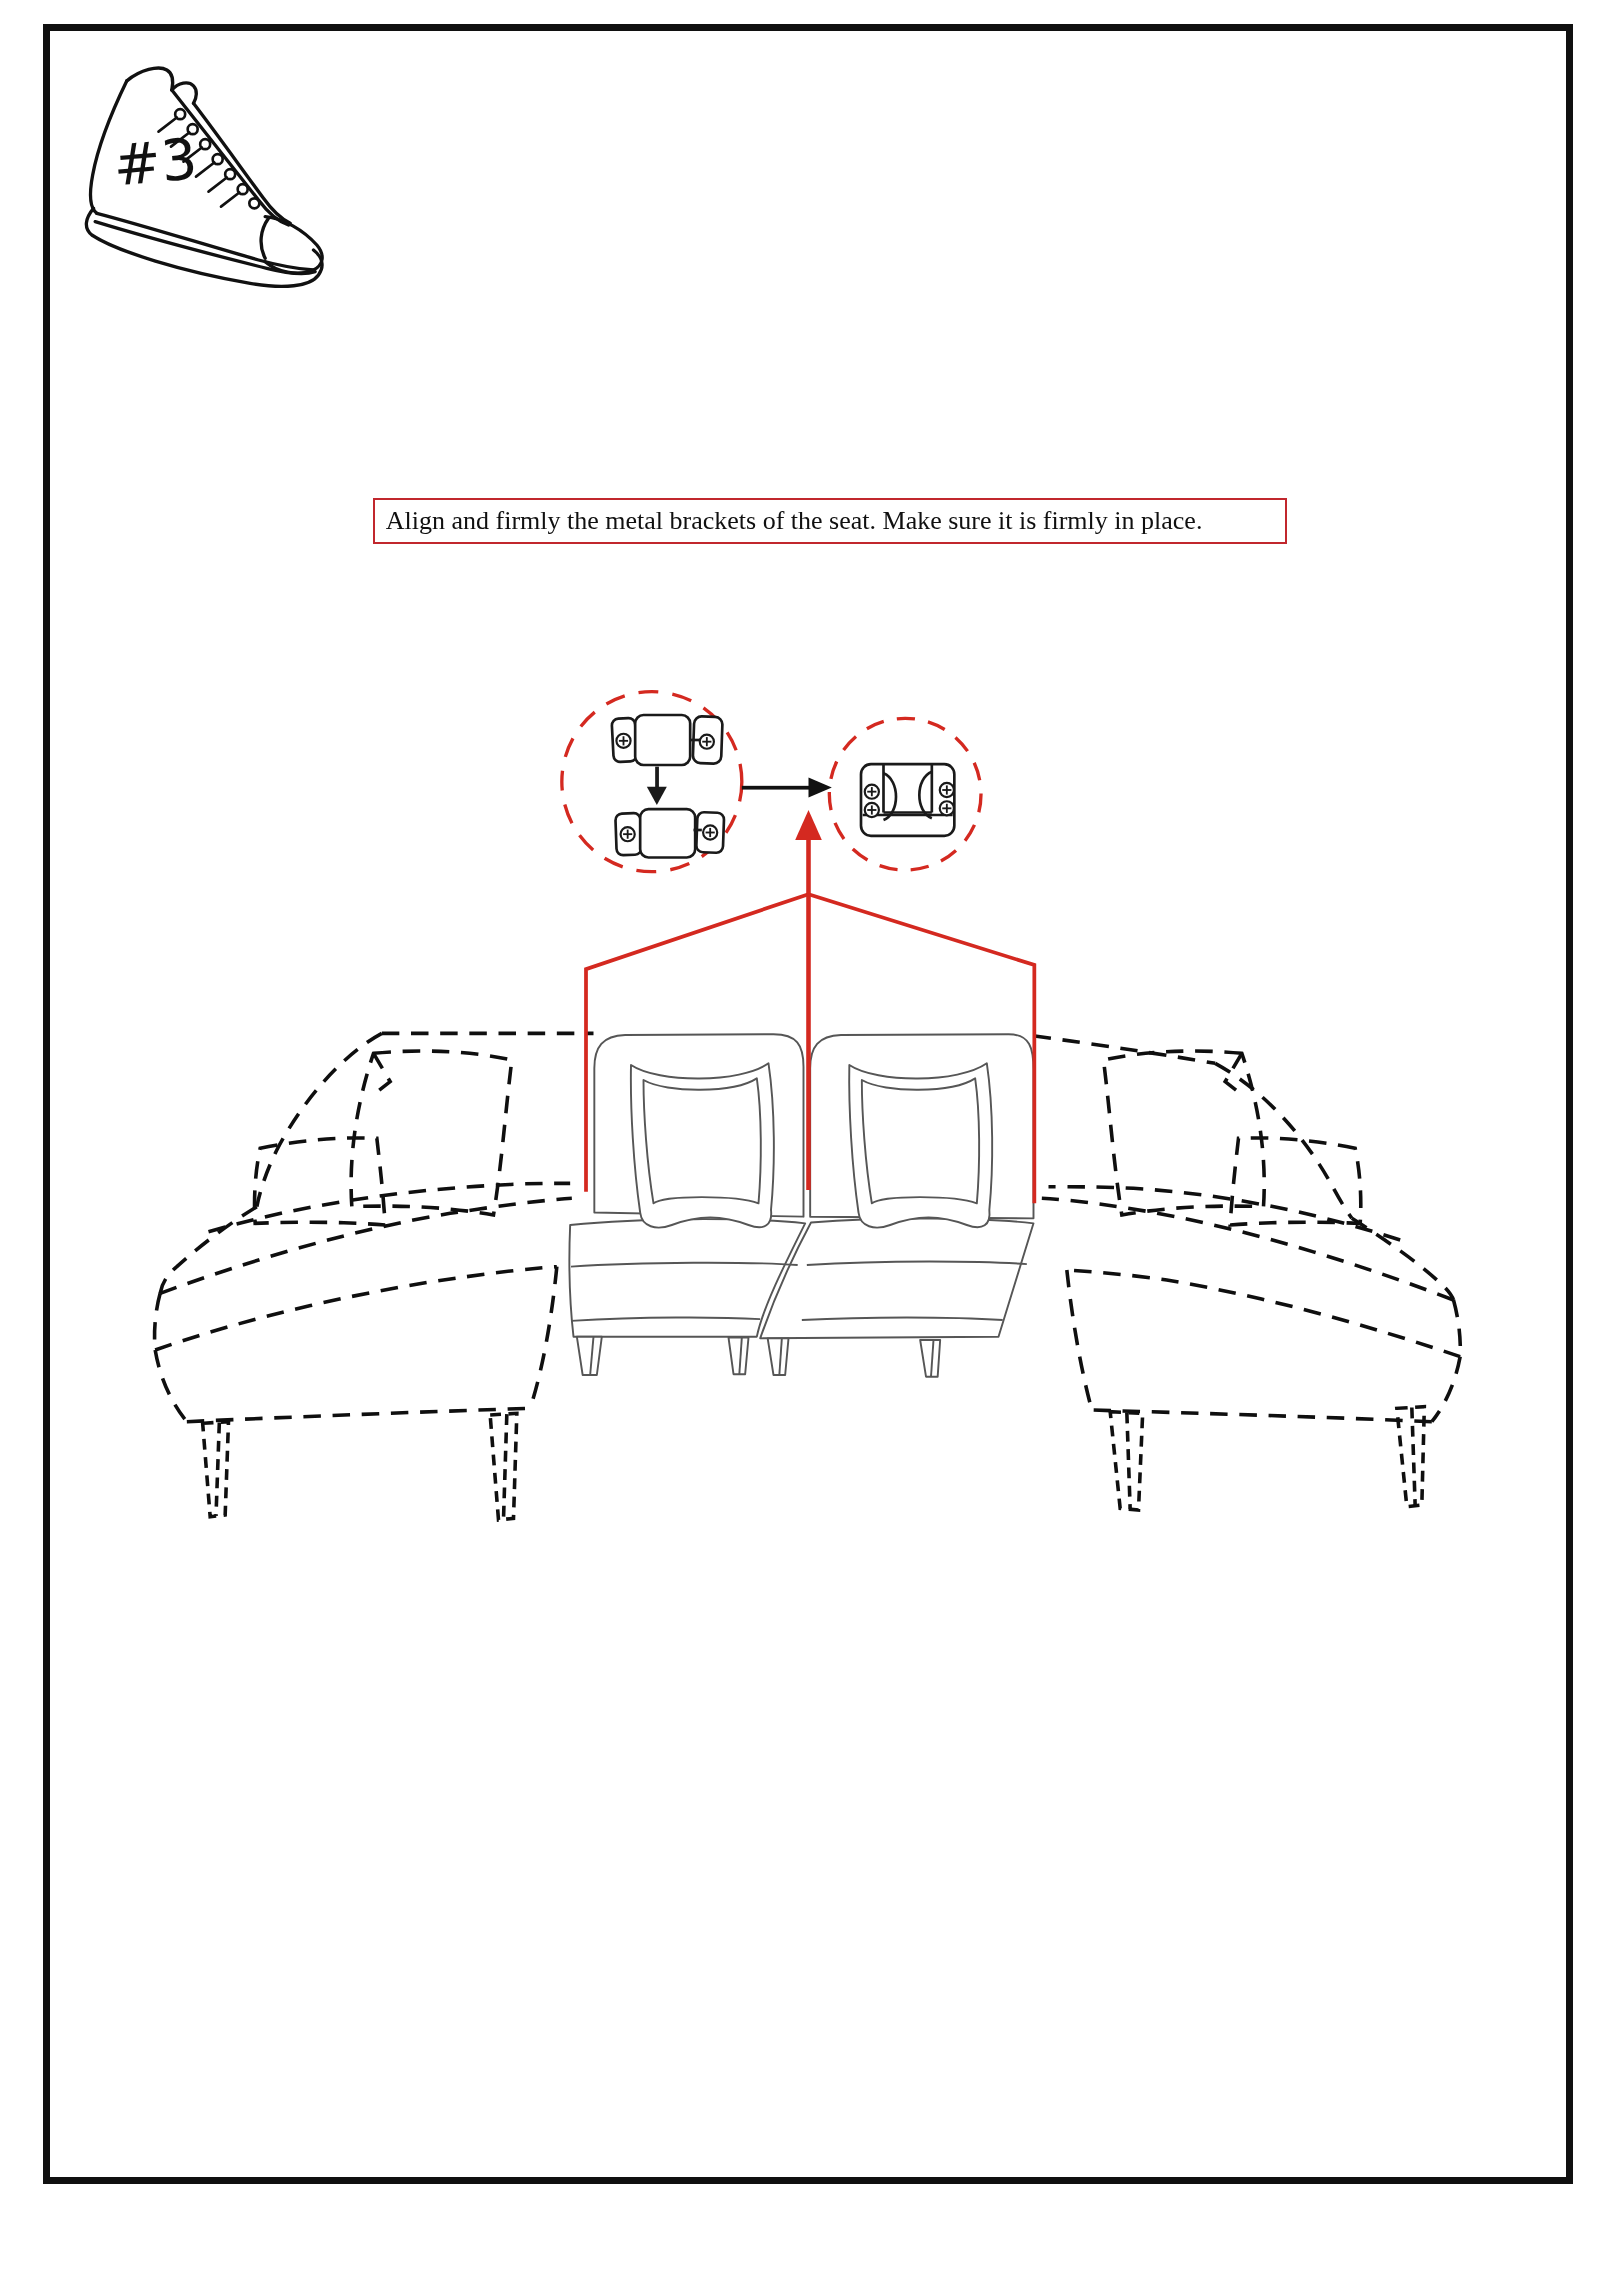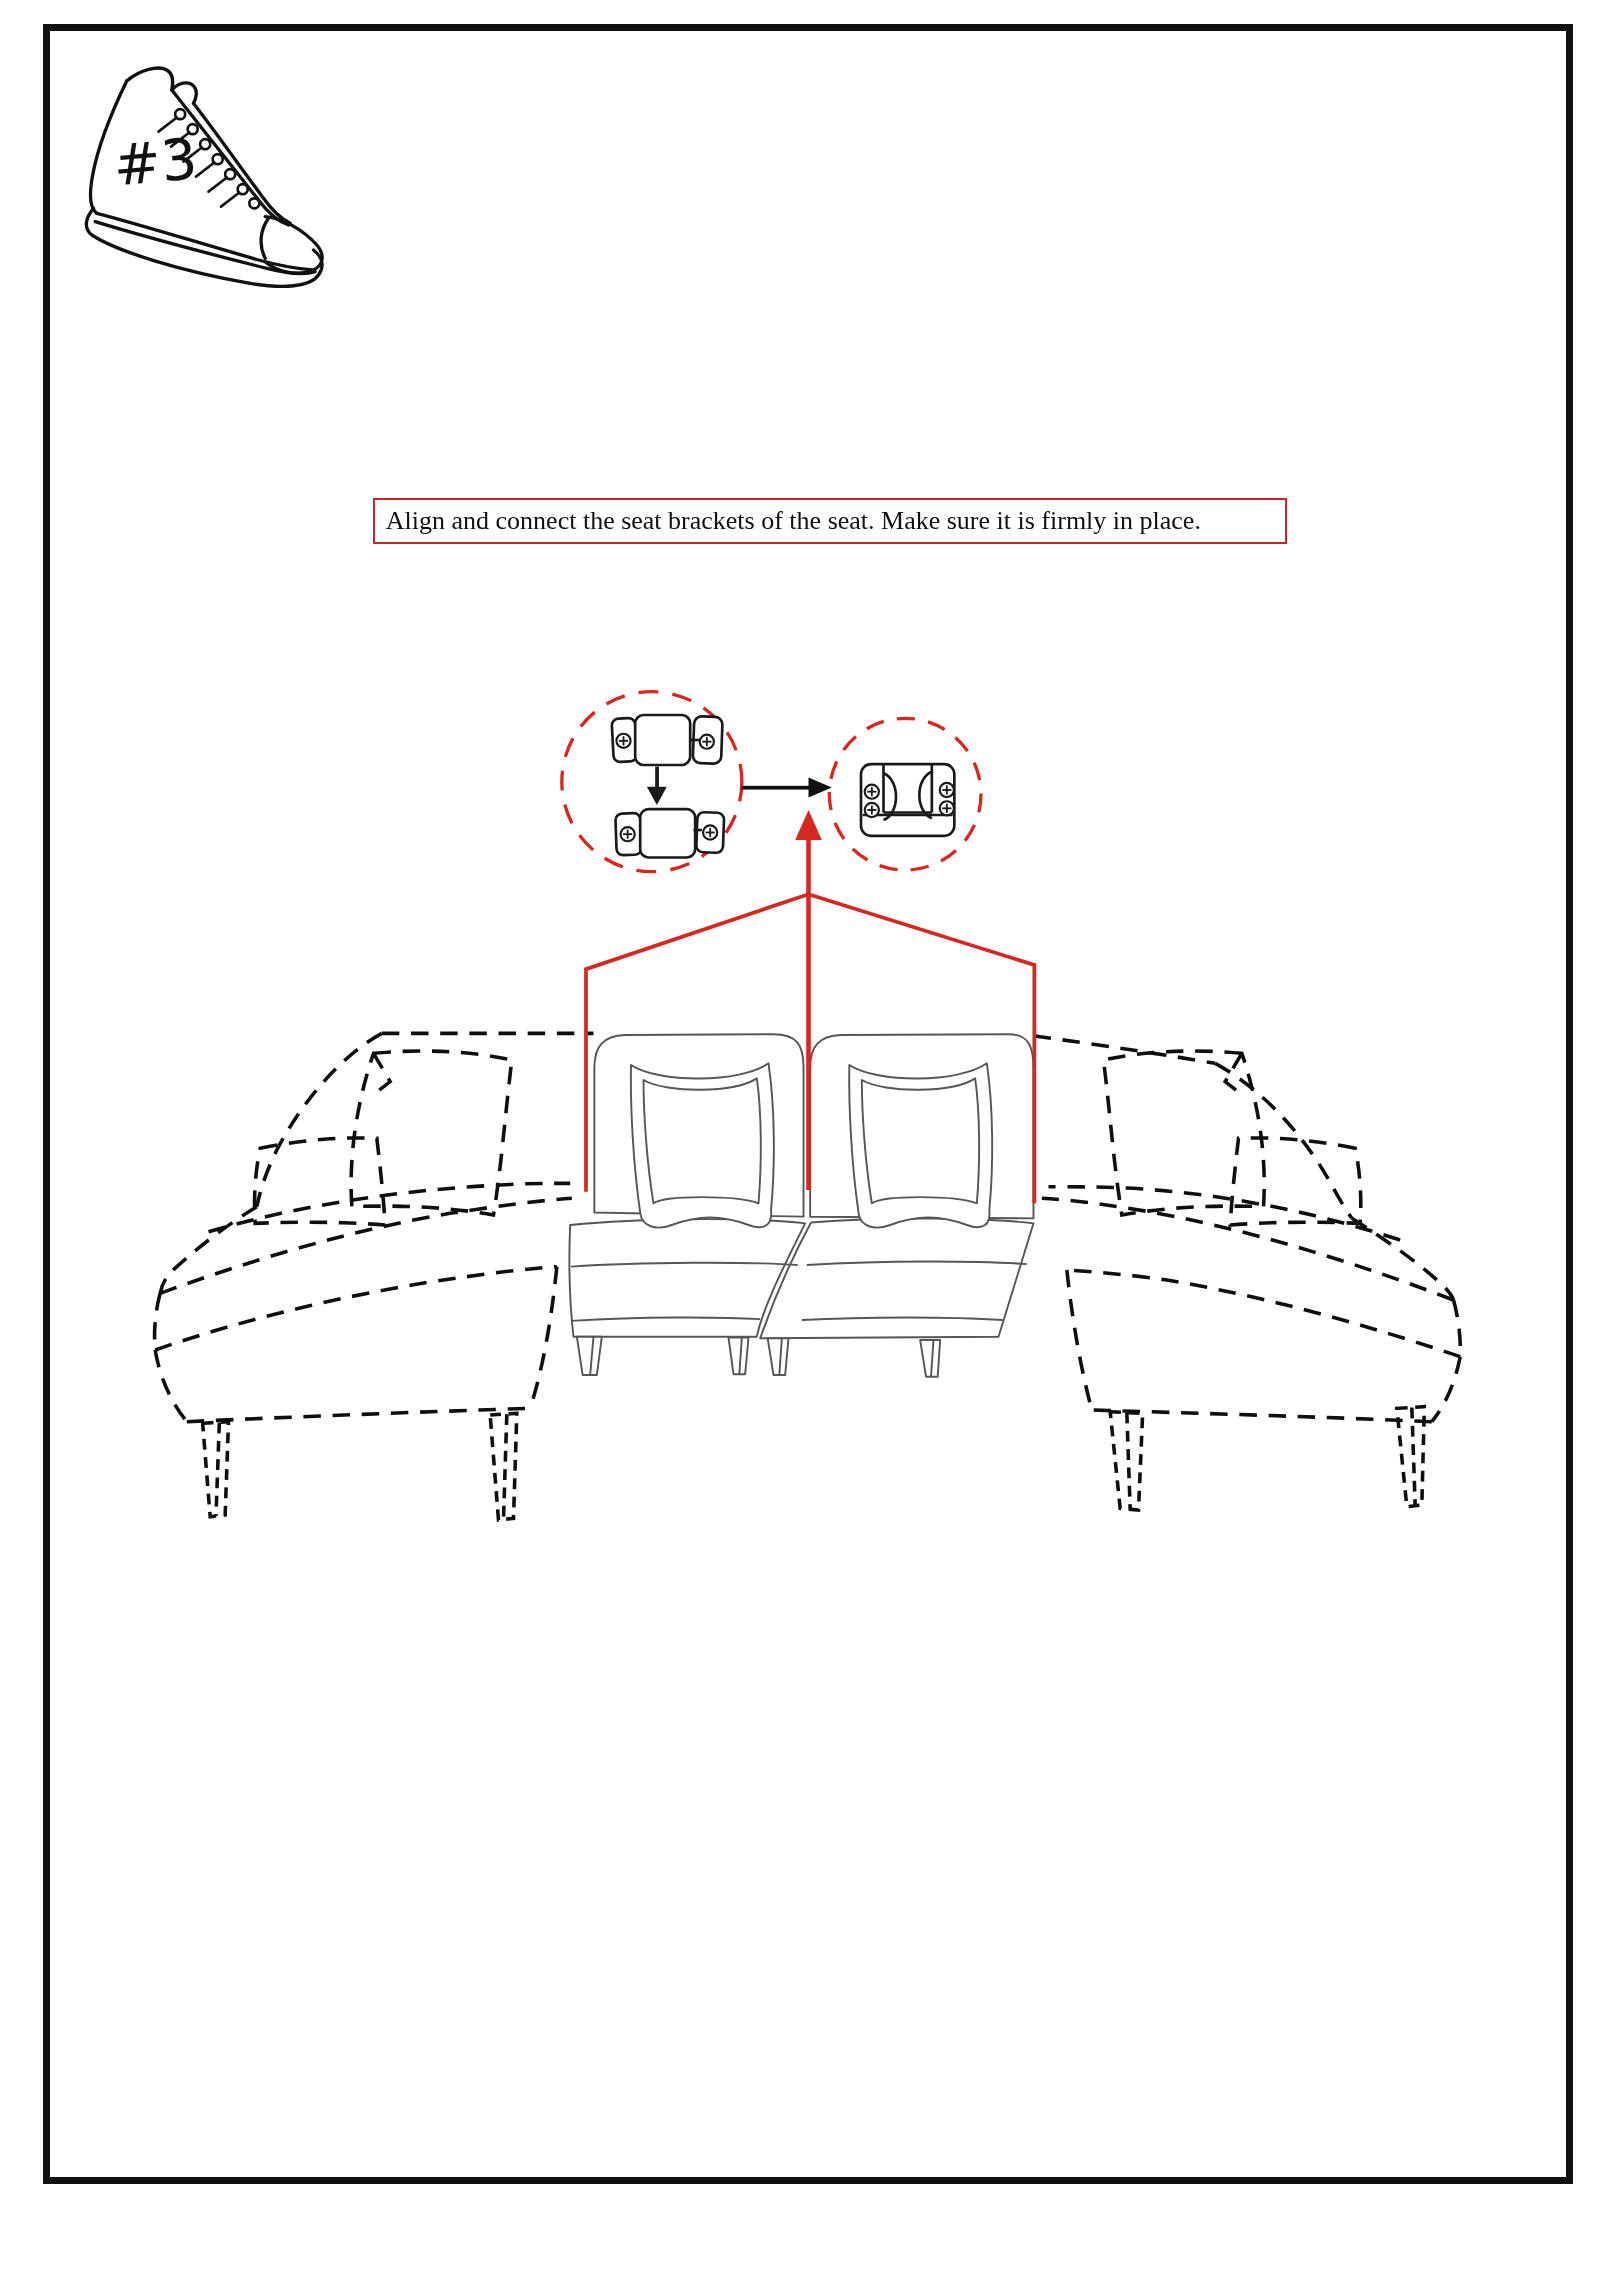--- a/index.html
+++ b/index.html
@@ -196,17 +196,17 @@
       <path stroke-width="4.5" d="M 970,1073 L 703,1163 L 703,1430"></path>
       <path stroke-width="4.5" d="M 970,1073 L 1241,1158 L 1241,1444"></path>
       <g>
         <path stroke-width="5.5" d="M 970,1428 L 970,1004"></path>
         <polygon points="970,972 954,1008 986,1008" fill="#d42920" stroke="none"></polygon>
       </g>
     </g>
   </svg>
 
   <div class="instruction-box">
-    <span>Align and connect the seat brackets of the seat. Make sure it is firmly in place.</span>
+    <span>Align and firmly the metal brackets of the seat. Make sure it is firmly in place.</span>
   </div>
 
 </div>
 
 
 </body></html>

